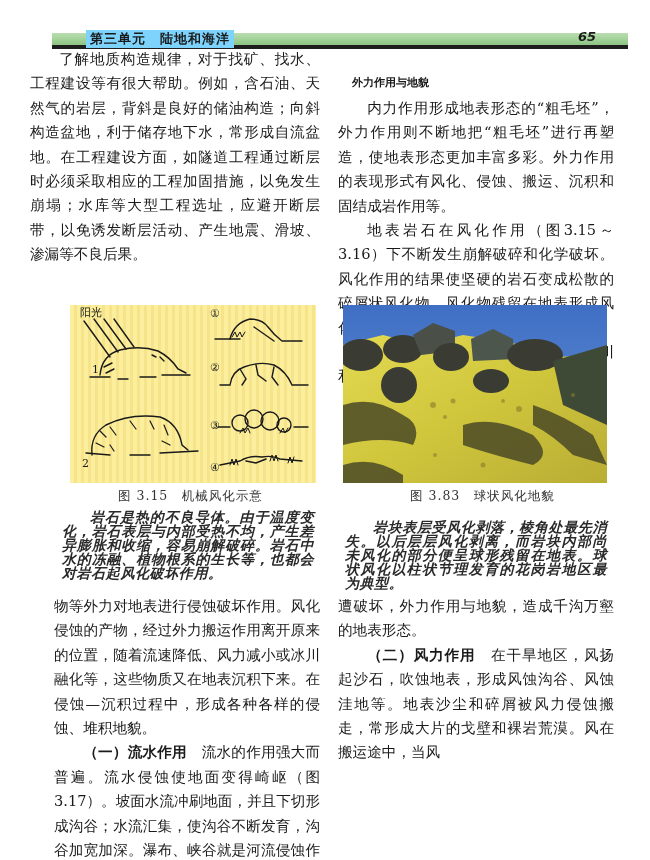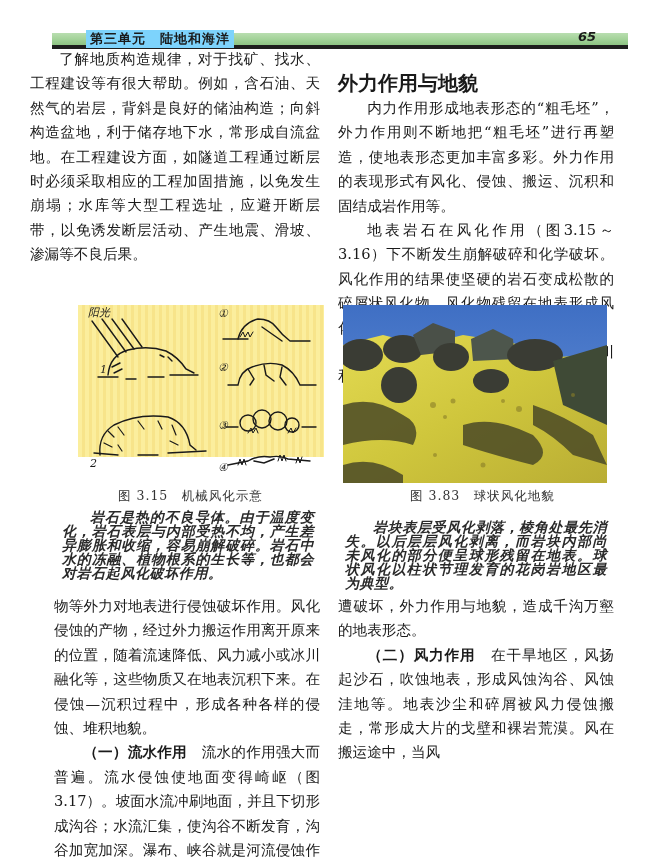--- a/index.html
+++ b/index.html
@@ -11,26 +11,26 @@
          background: linear-gradient(180deg, #b9deb0 0%, #9fd095 60%, #8dc383 100%); }
   .hdr-rule { position: absolute; left: 52px; top: 45px; width: 576px; height: 4px; background: #1d1d1d; }
   .hdr-title { position: absolute; left: 86px; top: 30px; font-size: 13px; font-weight: bold;
                letter-spacing: 1px; background: #7dd3fc; padding: 0 4px; color: #1a1a1a; }
   .hdr-page { position: absolute; left: 578px; top: 29px; font-family: "DejaVu Sans", sans-serif;
               font-style: italic; font-weight: bold; font-size: 13px; color: #1a1a1a; }
 
   .col { position: absolute; font-size: 14.6px; line-height: 24.4px; text-align: justify; }
   .col p { margin: 0; }
   .indent { text-indent: 2em; }
-  .h2 { font-family: "DejaVu Sans", sans-serif; font-weight: bold; font-size: 20px; line-height: 26px; }
+  .h2 { font-family: "DejaVu Sans", sans-serif; font-weight: bold; font-size: 11px; line-height: 26px; margin-left: 14px; }
   .subhead { font-family: "DejaVu Sans", sans-serif; font-weight: bold; }
 
   
-  .fig-left { position: absolute; left: 78px; top: 305px; width: 246px; height: 152px;
-              background: repeating-linear-gradient(90deg, #fbee9d 0px, #fbee9d 4px, #f7e48a 4px, #f7e48a 7px); font-style: italic; }
+  .fig-left { position: absolute; left: 70px; top: 305px; width: 246px; height: 178px;
+              background: repeating-linear-gradient(90deg, #fbee9d 0px, #fbee9d 4px, #f7e48a 4px, #f7e48a 7px); }
   .fig-right { position: absolute; left: 343px; top: 305px; width: 264px; height: 178px; overflow: hidden; }
   .caption { position: absolute; font-size: 12.5px; letter-spacing: 1px; color: #333; }
   .note { position: absolute; font-size: 14px; line-height: 14px; font-style: italic; font-weight: bold;
           color: #2a2a2a; text-align: justify; letter-spacing: 0.6px; }
   .note p { margin: 0; }
 </style>
 </head>
 <body>
 
 <div class="hdr"></div>

